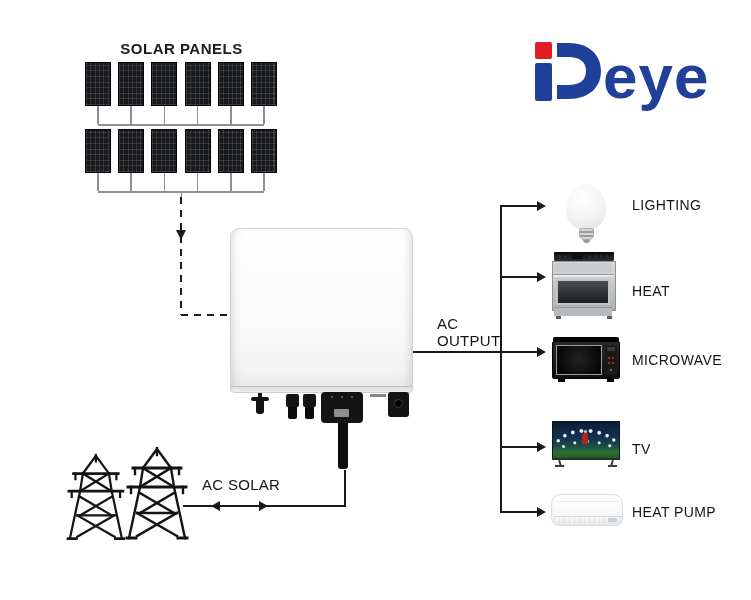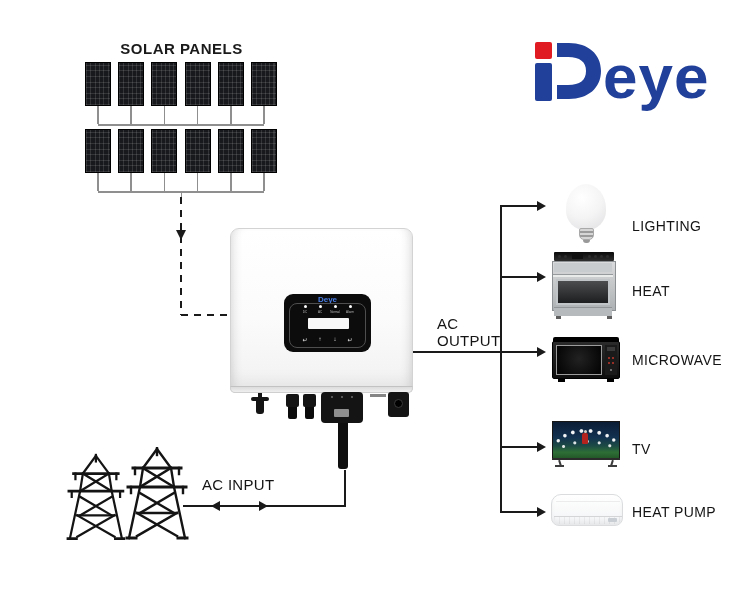--- a/index.html
+++ b/index.html
@@ -195,37 +195,20 @@
   <svg class="abs" style="left:535px; top:40px;" width="190" height="80" viewBox="0 0 190 80">
     <rect x="0" y="2" width="17" height="17" rx="2" fill="#E11B22"></rect>
     <rect x="0" y="23" width="17" height="38" rx="2" fill="#21409A"></rect>
     <path d="M22,3 H34 C53,3 66,14 66,31 C66,48 53,59 34,59 H22 V45 H33 C45,45 51,40 51,31 C51,22 45,17 33,17 H22 Z" fill="#21409A"></path>
     <text x="68" y="58" font-family="Liberation Sans, sans-serif" font-size="62" font-weight="bold" letter-spacing="1" fill="#21409A">eye</text>
   </svg>
 
   <div class="inverter"></div>
   <div class="inverter-seam"></div>
 
-  <div class="display">
-    <div class="brand">Deye</div>
-    <div class="outline"></div>
-    <div class="led" style="left:19.5px;"></div>
-    <div class="led" style="left:34.5px;"></div>
-    <div class="led" style="left:49.5px;"></div>
-    <div class="led" style="left:64.5px;"></div>
-    <div class="led-label" style="left:12.5px;">DC</div>
-    <div class="led-label" style="left:27.5px;">AC</div>
-    <div class="led-label" style="left:42.5px;">Normal</div>
-    <div class="led-label" style="left:57.5px;">Alarm</div>
-    <div class="lcd"></div>
-    <div class="dbtn" style="left:15px;">↵</div>
-    <div class="dbtn" style="left:30px;">↑</div>
-    <div class="dbtn" style="left:45px;">↓</div>
-    <div class="dbtn" style="left:60px;">↵</div>
-  </div>
 
   <div class="conn" style="left:258px; top:393px; width:4px; height:5px;"></div>
   <div class="conn" style="left:251px; top:397px; width:18px; height:4px; border-radius:2px;"></div>
   <div class="conn" style="left:256px; top:401px; width:8px; height:13px; border-radius:0 0 3px 3px;"></div>
 
   <div class="conn" style="left:286px; top:394px; width:13px; height:13px; border-radius:2px;"></div>
   <div class="conn" style="left:288px; top:407px; width:9px; height:12px; border-radius:0 0 2px 2px; background:#0b0b0b;"></div>
   <div class="conn" style="left:303px; top:394px; width:13px; height:13px; border-radius:2px;"></div>
   <div class="conn" style="left:305px; top:407px; width:9px; height:12px; border-radius:0 0 2px 2px; background:#0b0b0b;"></div>
 
@@ -258,21 +241,21 @@
   <div class="arr-r" style="left:537px; top:442px;"></div>
 
   <div class="hline" style="left:501px; top:511px; width:36px;"></div>
   <div class="arr-r" style="left:537px; top:507px;"></div>
 
   <div>
     <div class="bulb-glass"></div>
     <div class="bulb-base"></div>
     <div class="bulb-tip"></div>
   </div>
-  <div class="load-label" style="top:218px;">LIGHTING</div>
+  <div class="load-label" style="top:197px;">LIGHTING</div>
 
   <div class="stove">
     <div class="cooktop"></div>
     <div class="body"></div>
     <div class="ctrl"></div>
     <div class="knob" style="left:6px;"></div>
     <div class="knob" style="left:12px;"></div>
     <div class="disp"></div>
     <div class="knob" style="left:36px;"></div>
     <div class="knob" style="left:42px;"></div>
@@ -338,19 +321,19 @@
         <path d="M13,46 L47,66 M47,46 L13,66"></path>
         <path d="M10,66 L50,66"></path>
         <path d="M10,66 L50,89 M50,66 L10,89"></path>
         <path d="M0,91 L9,91 M51,91 L60,91" stroke-width="3"></path>
       </g>
     </defs>
     <use href="#pylon" transform="translate(3,7) scale(0.93)"></use>
     <use href="#pylon" transform="translate(62,0)"></use>
   </svg>
 
-  <div class="lbl-big" style="left:202px; top:476px;">AC INPUT</div>
+  <div class="lbl-big" style="left:202px; top:476px;">AC SOLAR</div>
   <div class="hline" style="left:183px; top:505px; width:163px;"></div>
   <div class="arr-l" style="left:211px; top:501px;"></div>
   <div class="arr-r" style="left:259px; top:501px;"></div>
   <div class="vline" style="left:344px; top:470px; height:37px;"></div>
 
 </div>
 
 </body></html>

